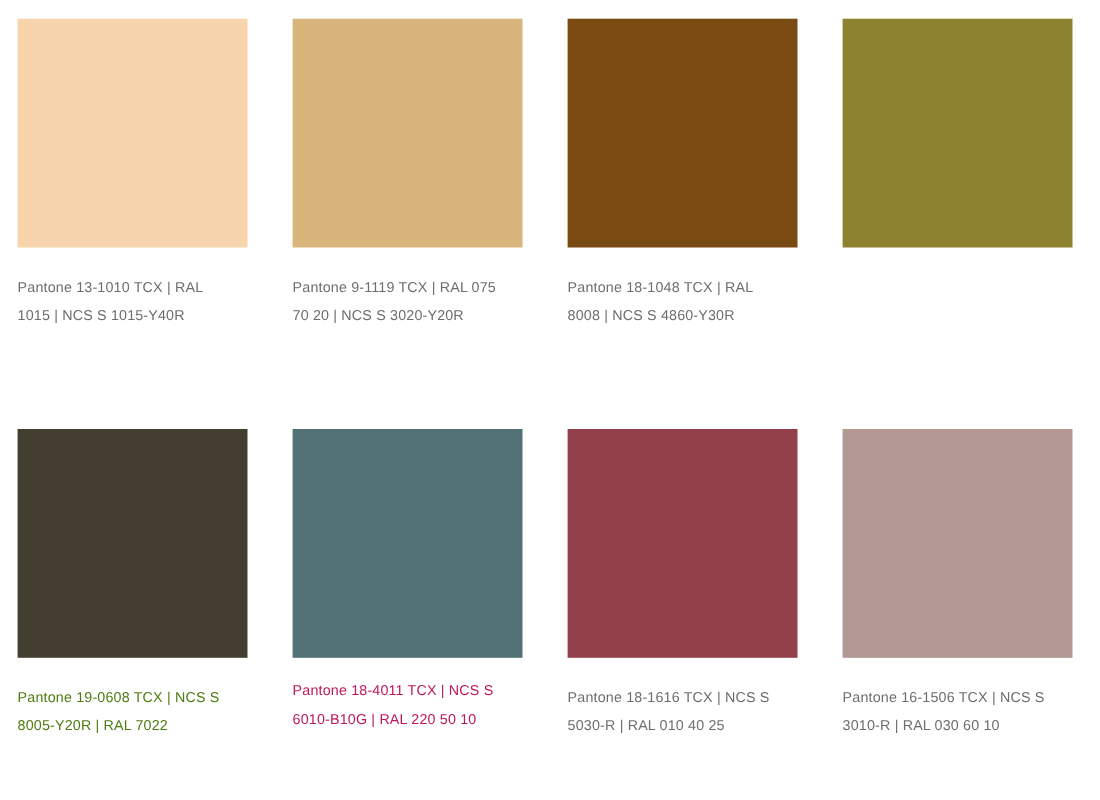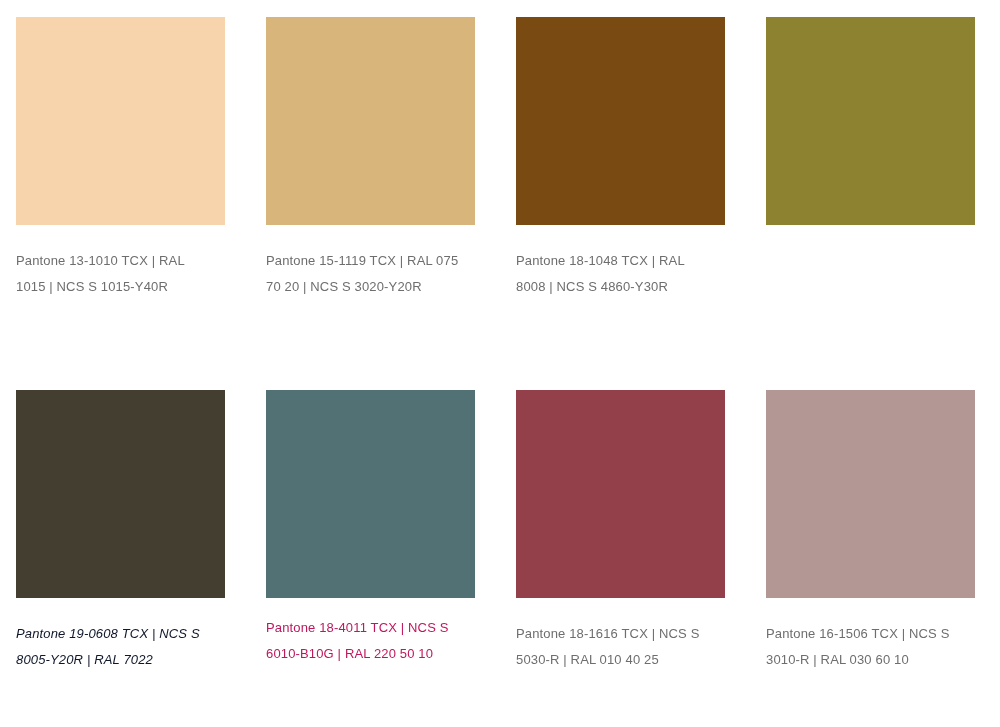--- a/index.html
+++ b/index.html
@@ -60,35 +60,35 @@
 
 <div class="palette-grid">
 
   <div class="swatch-card">
     <div class="swatch-chip" style="background-color: rgb(248, 212, 172);"></div>
     <div class="swatch-caption" style="color: rgb(110, 110, 110);">Pantone 13-1010 TCX | RAL 1015 | NCS S 1015-Y40R</div>
   </div>
 
   <div class="swatch-card">
     <div class="swatch-chip" style="background-color: rgb(215, 181, 123);"></div>
-    <div class="swatch-caption" style="color: rgb(110, 110, 110);">Pantone 15-1119 TCX | RAL 075 70 20 | NCS S 3020-Y20R</div>
+    <div class="swatch-caption" style="color: rgb(110, 110, 110);">Pantone 9-1119 TCX | RAL 075 70 20 | NCS S 3020-Y20R</div>
   </div>
 
   <div class="swatch-card">
     <div class="swatch-chip" style="background-color: rgb(121, 74, 17);"></div>
     <div class="swatch-caption" style="color: rgb(110, 110, 110);">Pantone 18-1048 TCX | RAL 8008 | NCS S 4860-Y30R</div>
   </div>
 
   <div class="swatch-card">
     <div class="swatch-chip" style="background-color: rgb(141, 130, 48);"></div>
   </div>
 
   <div class="swatch-card">
     <div class="swatch-chip" style="background-color: rgb(67, 62, 48);"></div>
-    <div class="swatch-caption" style="color: #0f172a; font-style: italic;">Pantone 19-0608 TCX | NCS S 8005-Y20R | RAL 7022</div>
+    <div class="swatch-caption" style="color: #4d7c0f;">Pantone 19-0608 TCX | NCS S 8005-Y20R | RAL 7022</div>
   </div>
 
   <div class="swatch-card">
     <div class="swatch-chip" style="background-color: rgb(81, 113, 117);"></div>
     <div class="swatch-caption" style="color: #be185d; margin-top: 17px;">Pantone 18-4011 TCX | NCS S 6010-B10G | RAL 220 50 10</div>
   </div>
 
   <div class="swatch-card">
     <div class="swatch-chip" style="background-color: rgb(148, 64, 75);"></div>
     <div class="swatch-caption" style="color: rgb(110, 110, 110);">Pantone 18-1616 TCX | NCS S 5030-R | RAL 010 40 25</div>

